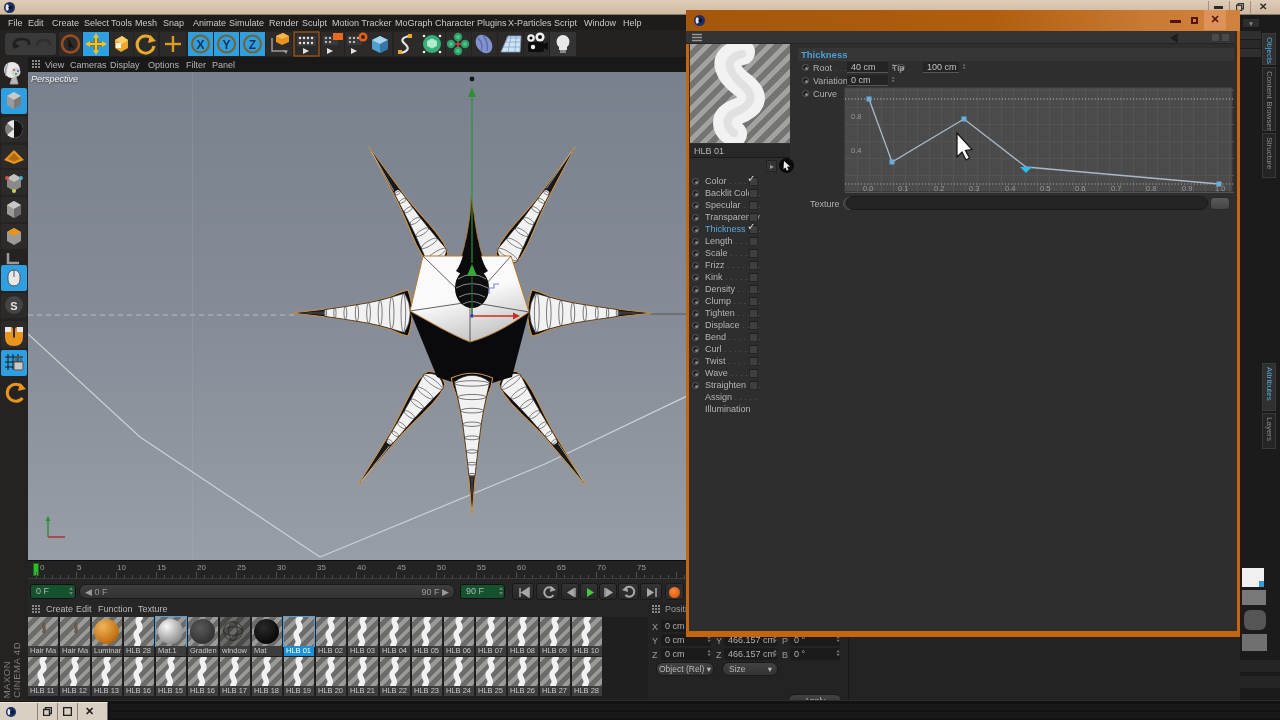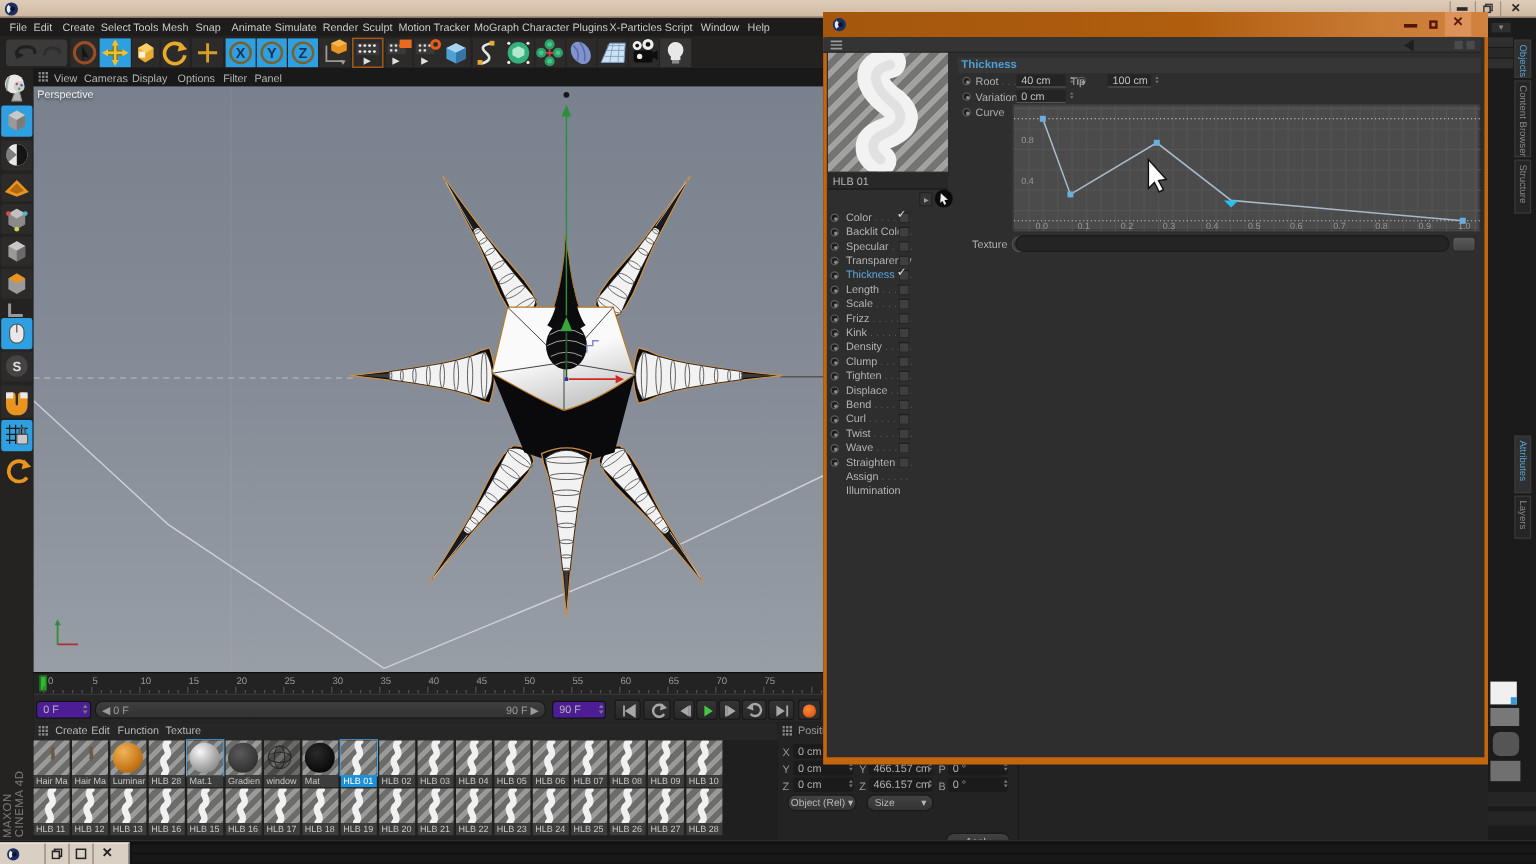--- a/index.html
+++ b/index.html
@@ -18,28 +18,28 @@
 
 #vpmenu{left:28px;top:57px;width:658px;height:15px;background:#191919;}
 #vpmenu span{position:absolute;top:2.5px;font-size:9px;color:#b5b5b5;}
 
 #sidebar{left:0;top:57px;width:28px;height:645px;background:#242322;}
 #maxontxt{left:0px;top:598px;width:28px;height:104px;color:#7d7d7d;}
 #maxontxt .v{position:absolute;writing-mode:vertical-rl;transform:rotate(180deg);font-size:9.5px;letter-spacing:0.5px;white-space:nowrap;bottom:4px;}
 
 #viewport{left:28px;top:72px;width:658px;height:488px;background:linear-gradient(180deg,#78818d 0%,#858c97 50%,#989ea6 100%);overflow:hidden;}
 #vpline{position:absolute;left:164px;top:0;width:1px;height:488px;background:rgba(255,255,255,0.07);}
-#persp{position:absolute;left:3px;top:2px;font-size:9px;color:#f2f2f2;text-shadow:0 1px 2px rgba(0,0,0,0.5);}
+#persp{position:absolute;left:3px;top:2px;font-size:9px;color:#f2f2f2;text-shadow:0 1px 2px rgba(0,0,0,0.5);font-style:italic;}
 
 #ruler{left:28px;top:560px;width:658px;height:18px;background:#232323;border-top:1px solid #0d0d0d;}
 #ruler .n{position:absolute;top:2px;font-size:8px;color:#9a9a9a;}
 #marker{position:absolute;left:5px;top:2px;width:6px;height:13px;background:#2fb92f;border:1px solid #1a6a1a;}
 
 #tctrl{left:28px;top:578px;width:658px;height:24px;background:#262626;border-top:1px solid #3a3a3a;}
-.fld{position:absolute;background:#4c1d95;border:1px solid #121212;border-radius:3px;color:#b5b5b5;font-size:9px;line-height:13px;padding-left:5px;}
+.fld{position:absolute;background:#14532d;border:1px solid #121212;border-radius:3px;color:#b5b5b5;font-size:9px;line-height:13px;padding-left:5px;}
 .spin{position:absolute;width:7px;color:#8a8a8a;}
 .spin:before{content:"";position:absolute;left:1px;top:1px;border-left:2.5px solid transparent;border-right:2.5px solid transparent;border-bottom:3.5px solid #787878;}
 .spin:after{content:"";position:absolute;left:1px;top:6px;border-left:2.5px solid transparent;border-right:2.5px solid transparent;border-top:3.5px solid #787878;}
 .tbtn{position:absolute;top:4px;height:17px;background:linear-gradient(180deg,#343434,#282828);border:1px solid #191919;border-radius:3px;}
 
 #matmgr{left:28px;top:602px;width:620px;height:98px;background:#1f1f1f;}
 #mmhead{position:absolute;left:0;top:0;width:620px;height:15px;background:#262626;}
 #mmhead span{position:absolute;top:2px;font-size:9px;color:#b8b8b8;}
 .mc{position:absolute;width:30px;}
 .mi{position:absolute;left:0;top:0;width:30px;height:29px;background:repeating-linear-gradient(135deg,#9a9a98 0 4px,#6c6c6a 4px 9px);overflow:hidden;}

